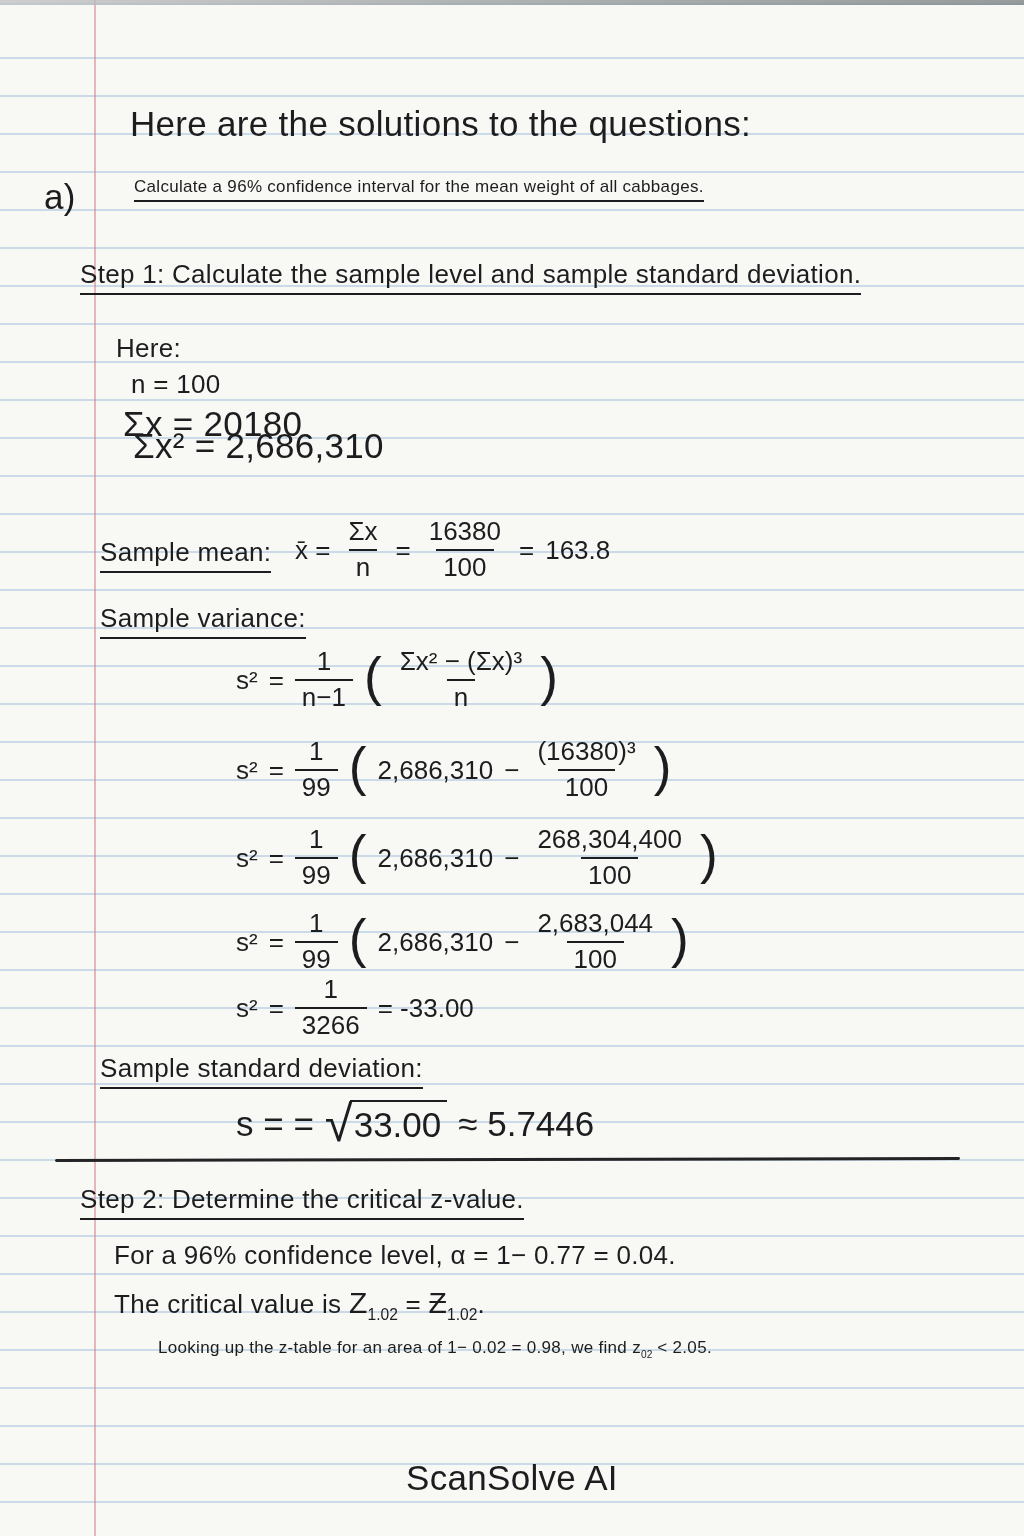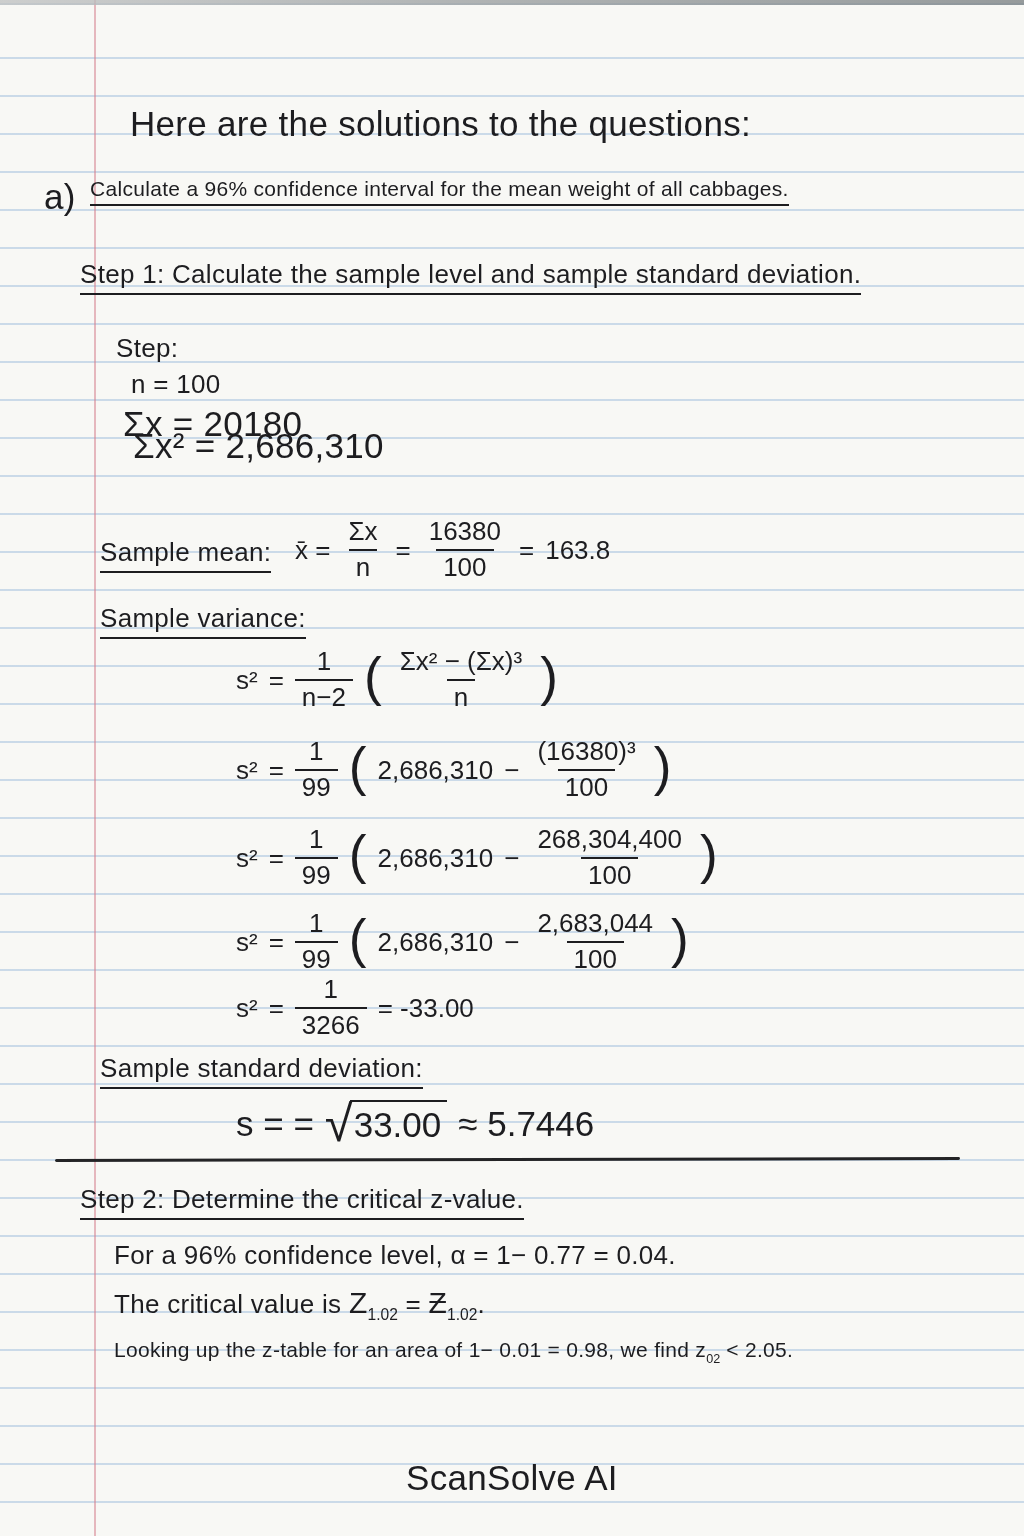--- a/index.html
+++ b/index.html
@@ -34,41 +34,41 @@
   .frac { display:inline-flex; flex-direction:column; align-items:center; text-align:center; line-height:1.15; }
   .frac .fn { padding:0 7px 2px;text-align:right; }
   .frac .fd { border-top:2.6px solid #1d1d20; padding:2px 7px 0; }
   .paren { font-size:2.05em; font-weight:300; line-height:0.85; transform:translateY(-3px); }
   .ssub { font-size:0.60em; position:relative; top:0.45em; letter-spacing:0; }
   .sqrt { display:inline-flex; align-items:flex-start; }
   .sqrt-sign { font-size:1.45em; line-height:0.95; margin-right:-3px; }
   .sqrt-body { border-top:2.6px solid #1d1d20; padding:3px 6px 0 4px; }
   .divider { position:absolute; background:#242426; height:3px; border-radius:2px; }
   .fs26 { font-size:26px; }
-  .fs25 { font-size:21px; }
+  .fs25 { font-size:17px;margin-left:44px; }
   .fs27 { font-size:35px; }
 </style>
 </head>
 <body>
 
 <div class="paper"></div>
 <div class="margin-line"></div>
 <div class="top-edge"></div>
 
 <div class="t fs27" style="left:130px; top:104px;">Here are the solutions to the questions:</div>
 
 <div class="t fs27" style="left:44px; top:177px;">a)</div>
 <div class="t fs25 u" style="left:90px; top:177px;">Calculate a 96% confidence interval for the mean weight of all cabbages.</div>
 
 <div class="t fs26 u" style="left:80px; top:259px;">
   <span class="lbl">Step 1:</span>
   <span>Calculate the sample level and sample standard deviation.</span>
 </div>
 
-<div class="t fs26" style="left:116px; top:333px;">Step:</div>
+<div class="t fs26" style="left:116px; top:333px;">Here:</div>
 <div class="t fs26" style="left:131px; top:369px;">n = 100</div>
 <div class="t fs27" style="left:123px; top:404px;">Σx = 20180</div>
 <div class="t fs27" style="left:133px; top:426px;">Σx² = 2,686,310</div>
 
 <div class="t fs26 u" style="left:100px; top:521px;margin-top:16px;">Sample mean:</div>
 <div class="eqrow fs26" style="left:295px; top:508px; height:84px;">
   <span>x̄ =</span>
   <span class="frac">
     <span class="fn">Σx</span>
     <span class="fd">n</span>
@@ -82,21 +82,21 @@
   <span>163.8</span>
 </div>
 
 <div class="t fs26 u" style="left:100px; top:603px;">Sample variance:</div>
 
 <div class="eqrow fs26" style="left:236px; top:636px; height:88px;">
   <span>s²</span>
   <span>=</span>
   <span class="frac">
     <span class="fn">1</span>
-    <span class="fd">n−2</span>
+    <span class="fd">n−1</span>
   </span>
   <span class="paren">(</span>
   <span class="frac">
     <span class="fn">Σx² − (Σx)³</span>
     <span class="fd">n</span>
   </span>
   <span class="paren">)</span>
 </div>
 
 <div class="eqrow fs26" style="left:236px; top:726px; height:88px;">
@@ -180,18 +180,18 @@
 <div class="t fs26" style="left:114px; top:1240px;">For a 96% confidence level, α = 1− 0.77 = 0.04.</div>
 
 <div class="t fs26" style="left:114px; top:1286px;">
   <span>The critical value is</span>
   <span style="font-size:30px;">Z</span><span class="ssub">1.02</span>
   <span>=</span>
   <span style="font-size:30px;">Ƶ</span><span class="ssub">1.02</span><span>.</span>
 </div>
 
 <div class="t fs25" style="left:114px; top:1338px;">
-  <span>Looking up the z-table for an area of 1− 0.01 = 0.98, we find</span>
+  <span>Looking up the z-table for an area of 1− 0.02 = 0.98, we find</span>
   <span>z</span><span class="ssub">02</span>
   <span>&lt; 2.05.</span>
 </div>
 
 <div class="t fs27" style="left:50%; top:1458px; transform:translateX(-50%);">ScanSolve AI</div>
 
 </body></html>

